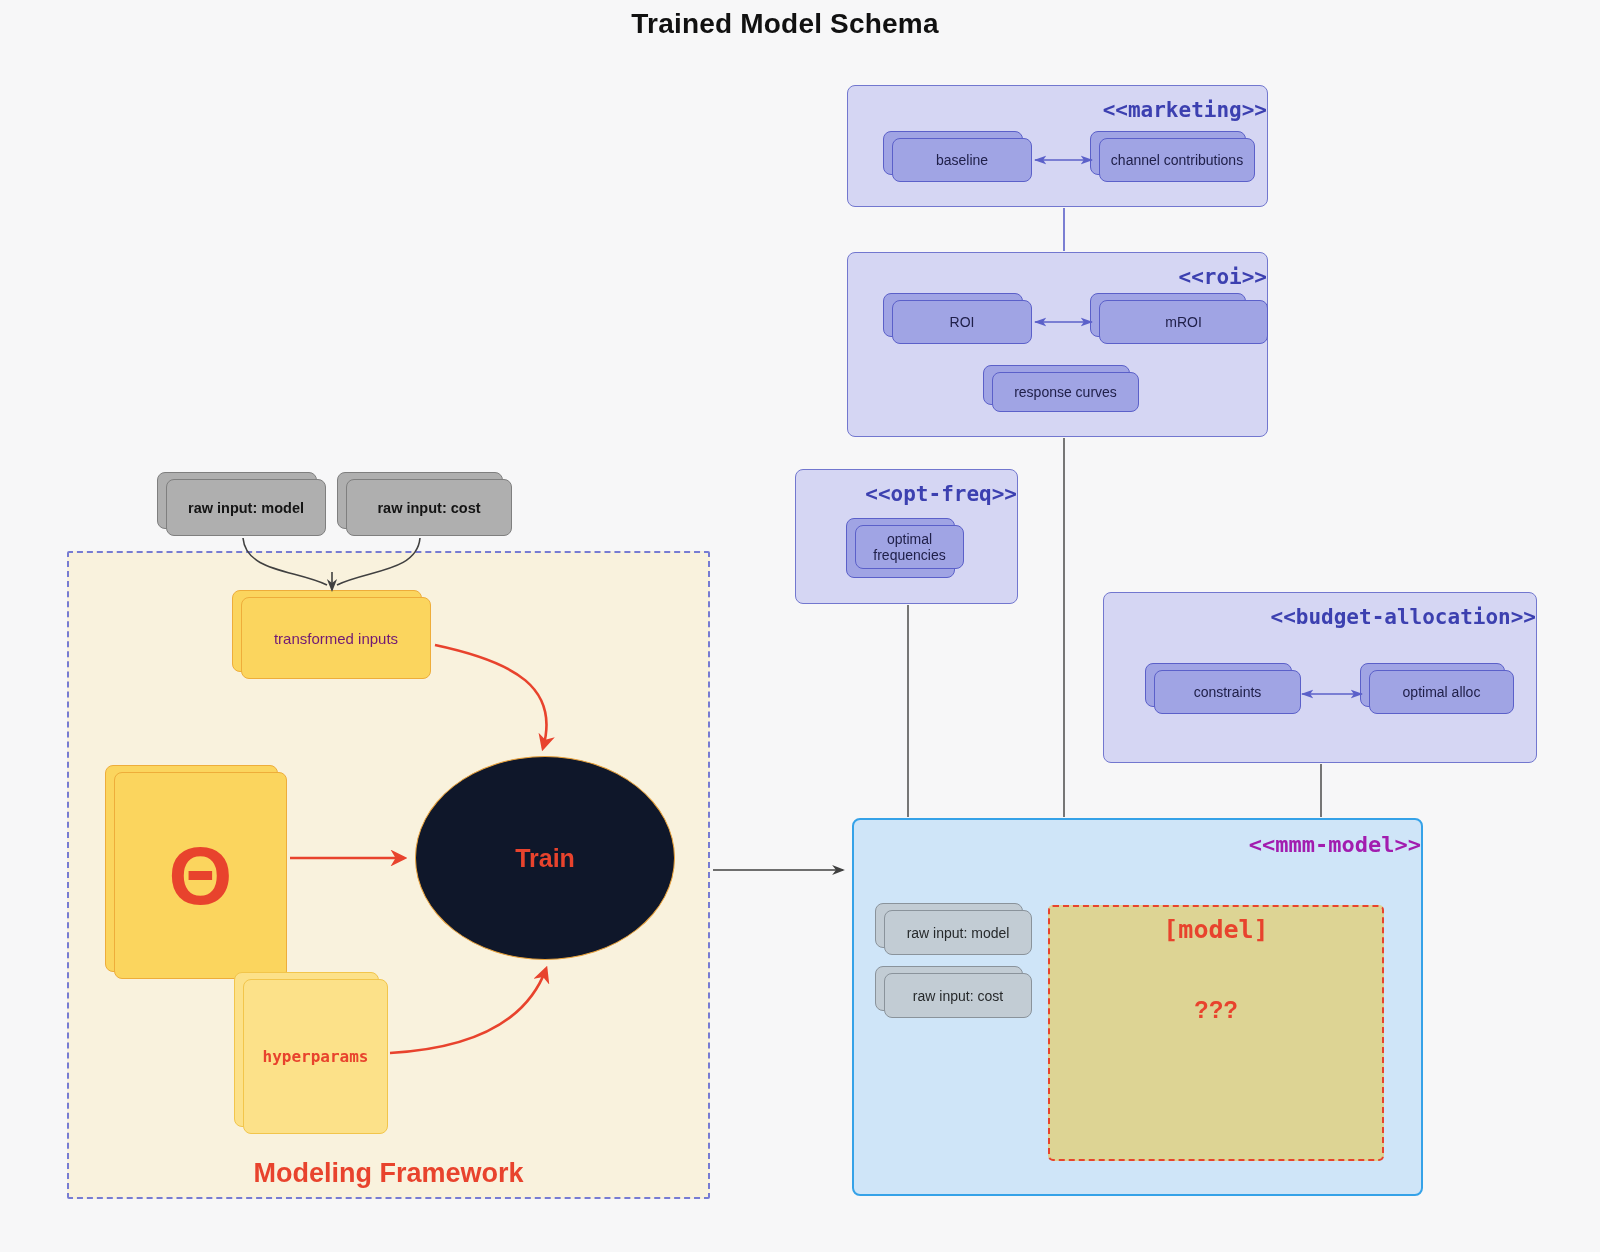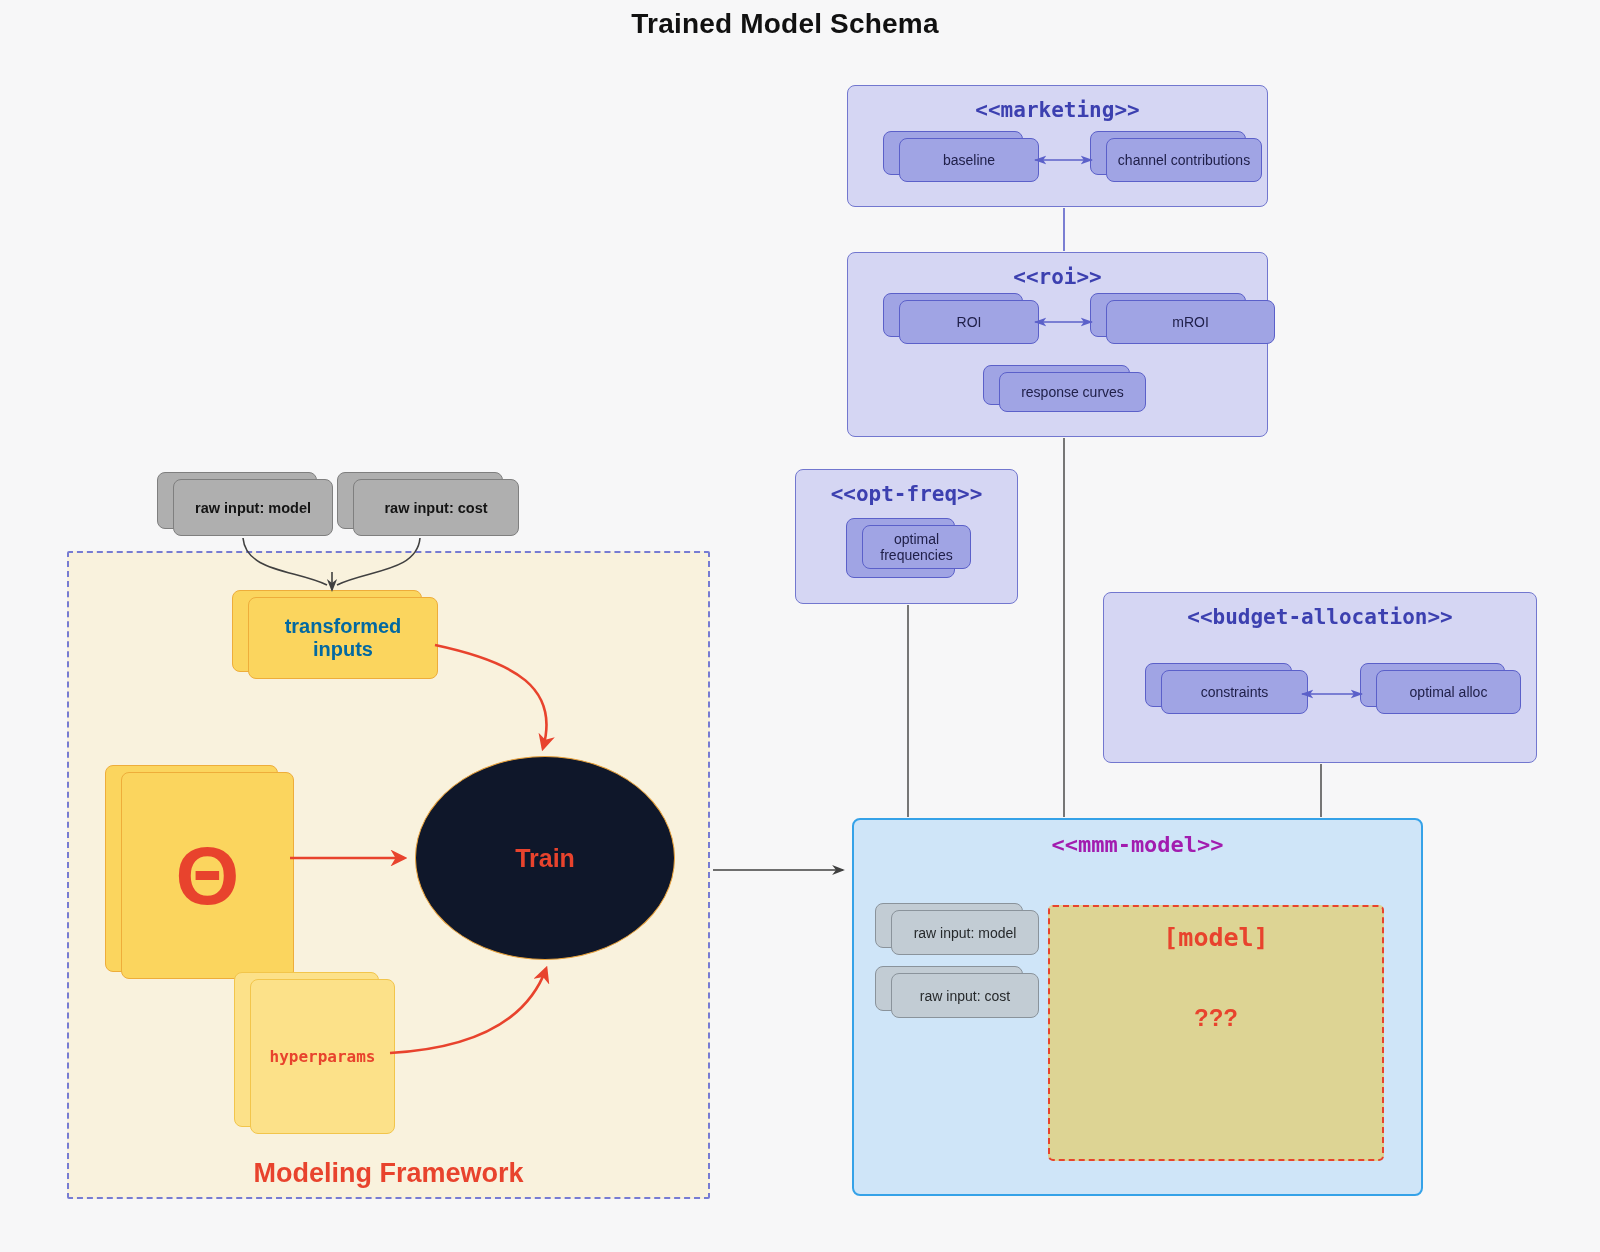--- a/index.html
+++ b/index.html
@@ -17,66 +17,66 @@
     letter-spacing:.2px;
   }
   svg.edges{position:absolute;left:0;top:0;z-index:6;pointer-events:none;}
 
   
   .container{position:absolute;border-radius:8px;box-sizing:border-box;z-index:1;}
   .purple-c{background:#d5d6f3;border:1.5px solid #7277cf;}
   .mmm-c{background:#cfe5f8;border:2px solid #35a2e8;}
   .framework-c{background:#f9f2dd;border:2px dashed #777cd3;border-radius:2px;}
   .c-title{
-    width:100%;text-align:center;
+    width:100%;text-align:right;
     font-family:"DejaVu Sans Mono", monospace;
     font-weight:bold;
   }
   .purple-t{color:#3c40b0;font-size:21px;margin-top:12px;}
   .mmm-t{color:#a21caf;font-size:22px;margin-top:12px;}
 
   
   .stack{position:absolute;z-index:3;}
   .stack .back,.stack .front{
     position:absolute;border-radius:8px;box-sizing:border-box;
   }
   .stack .back{left:0;top:0;}
   .stack .front{
-    left:16px;top:7px;
+    left:9px;top:7px;
     display:flex;align-items:center;justify-content:center;
     text-align:center;padding:2px 6px;
   }
   .purple .back,.purple .front{background:#a0a4e4;border:1.3px solid #5b60c9;}
   .purple .front{color:#20204a;font-size:14px;}
   .gray .back,.gray .front{background:#afafaf;border:1.3px solid #7f7f7f;}
   .gray .front{color:#141414;font-size:14.5px;font-weight:bold;}
   .bluegray .back,.bluegray .front{background:#c2ccd4;border:1.3px solid #8a939b;}
   .bluegray .front{color:#26292b;font-size:14px;}
   .yellow .back,.yellow .front{background:#fbd55e;border:1.6px solid #eead3a;}
   .yellow-light .back,.yellow-light .front{background:#fce189;border:1.6px solid #f2c54b;}
 
-  .red-bold-sans{color:#0369a1;font-weight:bold;font-size:20px;}
+  .red-bold-sans{color:#701a75;font-weight:normal;font-size:15px;}
   .red-mono{color:#e8432d;font-weight:bold;font-size:16px;font-family:"DejaVu Sans Mono", monospace;}
   .theta-glyph{color:#e8432d;font-weight:bold;font-size:82px;line-height:1;}
 
   
   .train-ellipse{
     position:absolute;left:415px;top:756px;width:260px;height:204px;
     background:#0f172a;border:1.6px solid #e9a23b;border-radius:50%;
     display:flex;align-items:center;justify-content:center;
     z-index:3;box-sizing:border-box;
   }
   .train-ellipse span{color:#e8432d;font-weight:bold;font-size:25px;}
   .khaki-box{
     position:absolute;left:1048px;top:905px;width:336px;height:256px;
     background:#ddd494;border:2px dashed #e8432d;border-radius:5px;
     box-sizing:border-box;z-index:3;text-align:center;
   }
   .khaki-box .model-label{
-    margin-top:16px;color:#e8432d;font-weight:bold;font-size:25px;
+    margin-top:8px;color:#e8432d;font-weight:bold;font-size:25px;
     font-family:"DejaVu Sans Mono", monospace;
   }
   .khaki-box .unknown-label{
     margin-top:52px;color:#e8432d;font-weight:bold;font-size:24px;
   }
   .framework-label{
     position:absolute;left:67px;top:1158px;width:643px;
     text-align:center;color:#e8432d;font-weight:bold;font-size:27px;
     z-index:3;
   }

